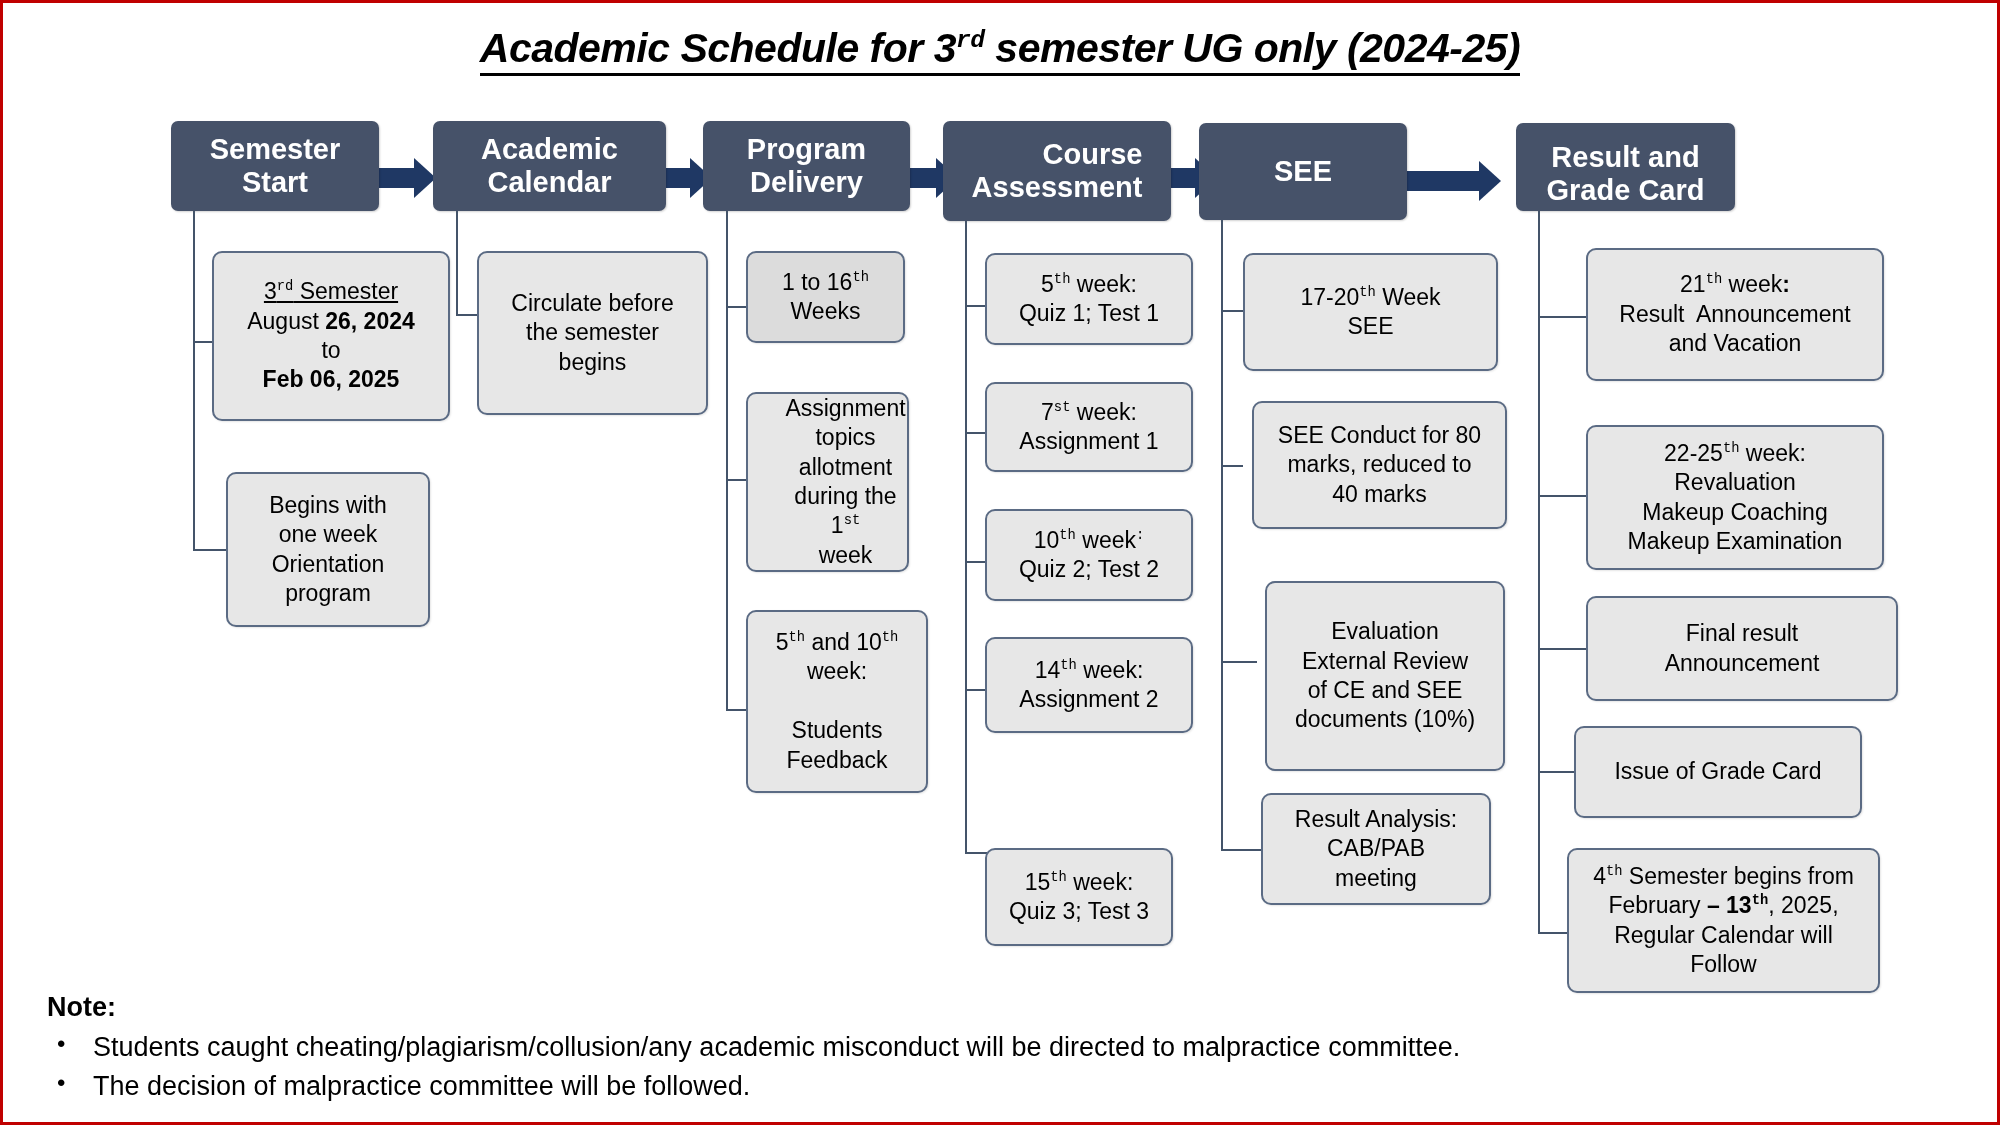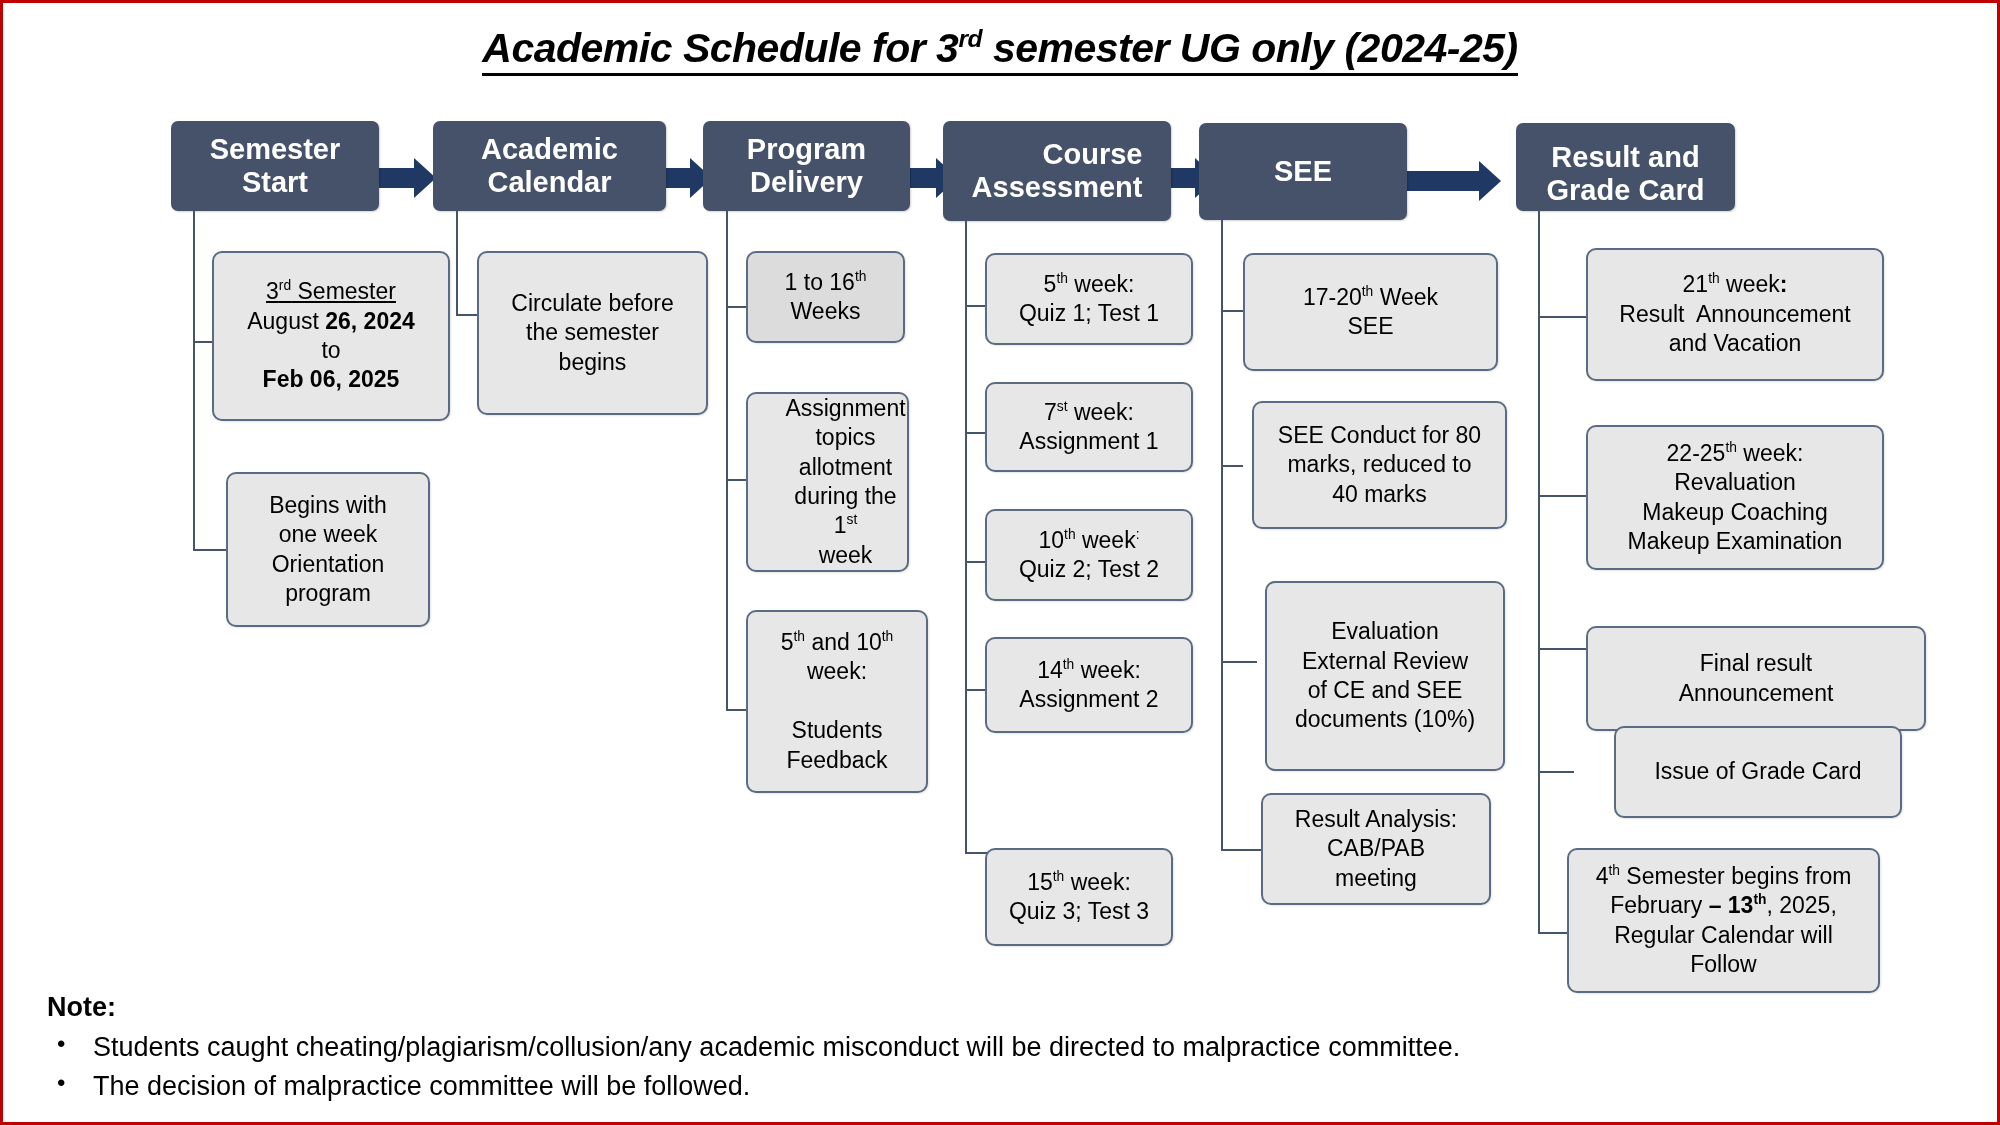--- a/index.html
+++ b/index.html
@@ -31,21 +31,21 @@
     font-style: italic;
     font-size: 41px;
     letter-spacing: -0.5px;
     color: #000000;
     white-space: nowrap;
   }
   #title .u {
     border-bottom: 3px solid #000;
     padding-bottom: 2px;
   }
-  sup { font-size: 0.6em; vertical-align: super; line-height: 0; }
+  sup { font-size: 0.6em; vertical-align: super; line-height: 0; font-family: Liberation Mono, monospace; }
   .header-box {
     position: absolute;
     background: #465269;
     color: #ffffff;
     font-weight: bold;
     border-radius: 7px;
     display: flex;
     align-items: center;
     justify-content: center;
     text-align: center;
@@ -309,28 +309,28 @@
       21<sup>th</sup> week<b class="bold">:</b><br>Result&nbsp; Announcement<br>and Vacation
     </div>
   </div>
 
   <div class="node" style="left:1583px; top:422px; width:298px; height:145px;">
     <div>
       22-25<sup>th</sup> week:<br>Revaluation<br>Makeup Coaching<br>Makeup Examination
     </div>
   </div>
 
-  <div class="node" style="left:1583px; top:623px; width:340px; height:105px;">
+  <div class="node" style="left:1583px; top:593px; width:312px; height:105px;">
     <div>
       <span>Final result</span><br>
       <span>Announcement</span>
     </div>
   </div>
 
-  <div class="node" style="left:1571px; top:723px; width:288px; height:92px;margin-left:40px;">
+  <div class="node" style="left:1571px; top:723px; width:288px; height:92px;">
     <div>Issue of Grade Card</div>
   </div>
 
   <div class="node" style="left:1564px; top:845px; width:313px; height:145px;">
     <div>
       4<sup>th</sup> Semester begins from<br>February <b class="bold">– 13<sup>th</sup></b>, 2025,<br>Regular Calendar will<br>Follow
     </div>
   </div>
 
   <div id="note">

